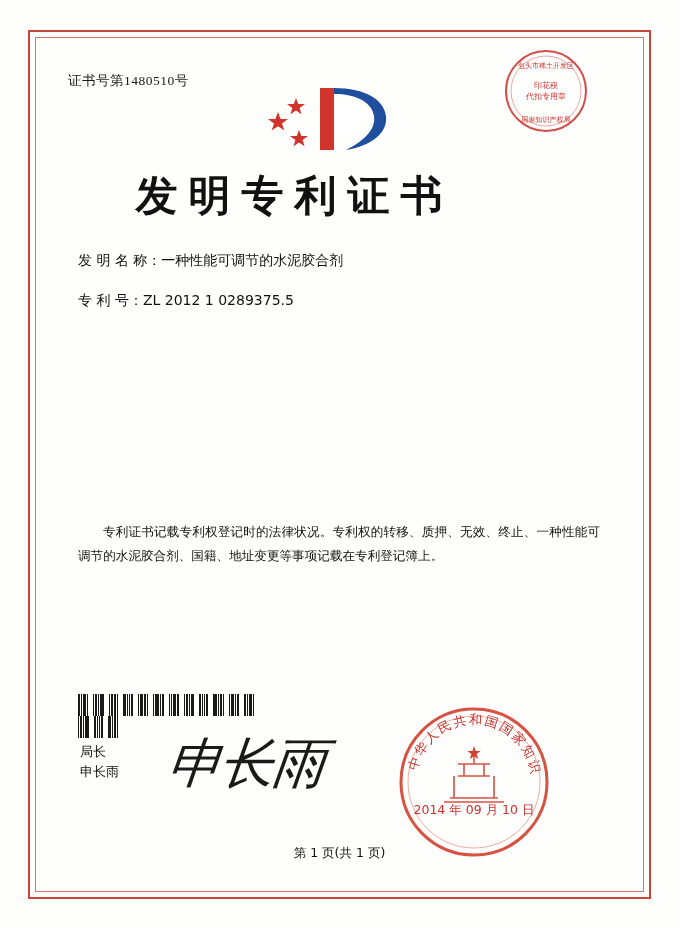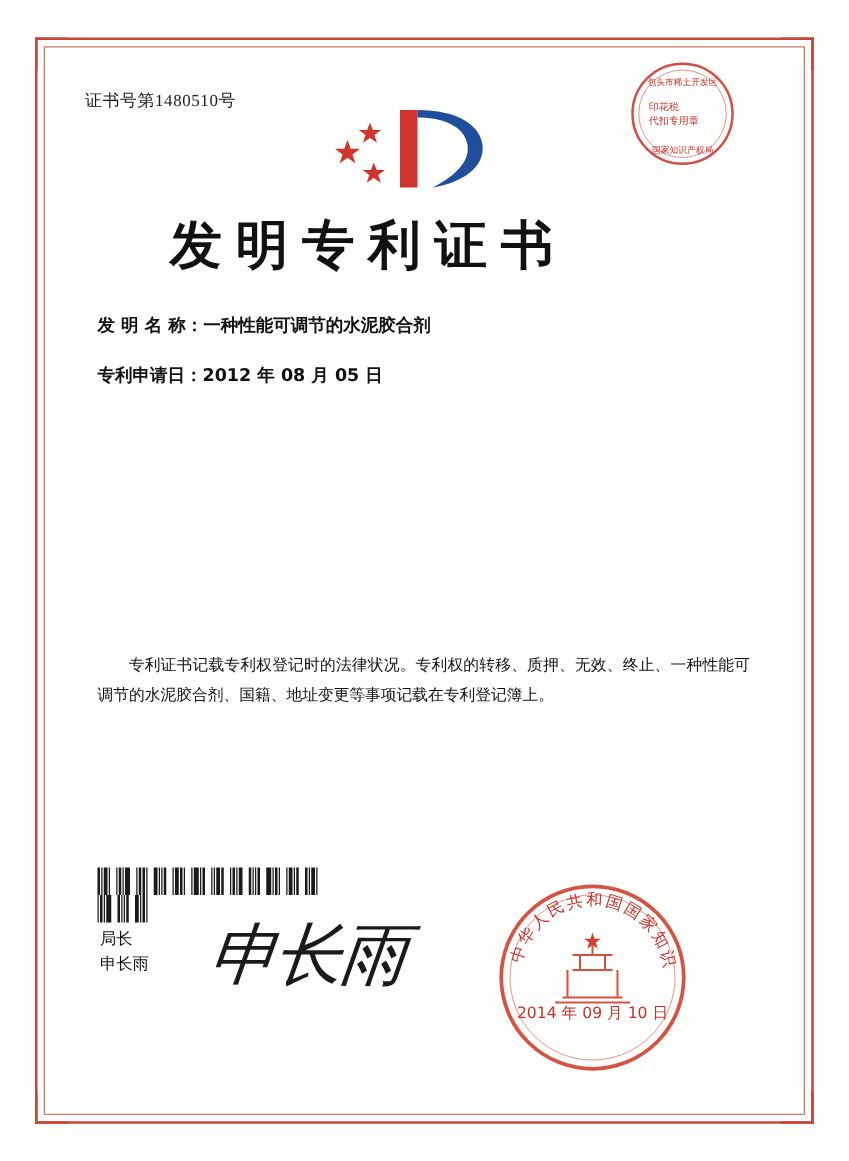--- a/index.html
+++ b/index.html
@@ -70,21 +70,21 @@
   
   .top-seal {
     position: absolute;
     left: 503px; top: 48px;
     width: 86px; height: 86px;
   }
   .top-seal-mid {
     position: absolute;
     left: 16px; top: 32px;
     width: 54px;
-    text-align: left;
+    text-align: center;
     font-size: 8px;
     line-height: 11px;
     color: #c9302c;
     font-family: "DejaVu Sans", sans-serif;
   }
 
   
   .title {
     position: absolute;
     left: 0; top: 168px;
@@ -102,21 +102,20 @@
     position: absolute;
     left: 78px; top: 252px;
     width: 520px;
   }
   .field-row {
     font-size: 14px;
     margin-bottom: 22px;
     white-space: nowrap;
     color: #111;
     font-family: "DejaVu Sans", sans-serif;
-    font-weight: bold;
   }
   .field-label {
     display: inline-block;
     color: #111;
   }
   .field-value {
     display: inline-block;
     color: #111;
   }
 
@@ -239,21 +238,21 @@
     </div>
   </div>
 
   <div class="title">发明专利证书</div>
 
   <div class="fields">
     <div class="field-row">
       <span class="field-label">发 明 名 称：</span><span class="field-value">一种性能可调节的水泥胶合剂</span>
     </div>
     <div class="field-row">
-      <span class="field-label">专利申请日：</span><span class="field-value">2012 年 08 月 05 日</span>
+      <span class="field-label">专  利  号：</span><span class="field-value">ZL 2012 1 0289375.5</span>
     </div>
   </div>
 
   <div class="body-text">
     <p>专利证书记载专利权登记时的法律状况。专利权的转移、质押、无效、终止、一种性能可调节的水泥胶合剂、国籍、地址变更等事项记载在专利登记簿上。</p>
   </div>
 
   <div class="barcode">
     <span style="width:2px"></span><span style="width:1px"></span><span style="width:3px"></span><span style="width:1px"></span>
     <span style="width:1px"></span><span style="width:2px"></span><span style="width:1px"></span><span style="width:4px"></span>
@@ -291,14 +290,15 @@
         <path d="M52 92 L100 92 M56 92 L56 70 M96 92 L96 70 M60 70 L92 70 M66 70 L66 58 M86 70 L86 58 M60 58 L92 58 M76 58 L76 48"></path>
         <path d="M46 96 L106 96"></path>
       </g>
       <g fill="#d1402f">
         <polygon points="76,40 77.6,45 82.8,45 78.6,48 80.2,53 76,50 71.8,53 73.4,48 69.2,45 74.4,45"></polygon>
       </g>
     </svg>
     <div class="seal-date">2014 年 09 月 10 日</div>
   </div>
 
+  <div class="page-footer">第 1 页(共 1 页)</div>
 
 </div>
 
 </body></html>

